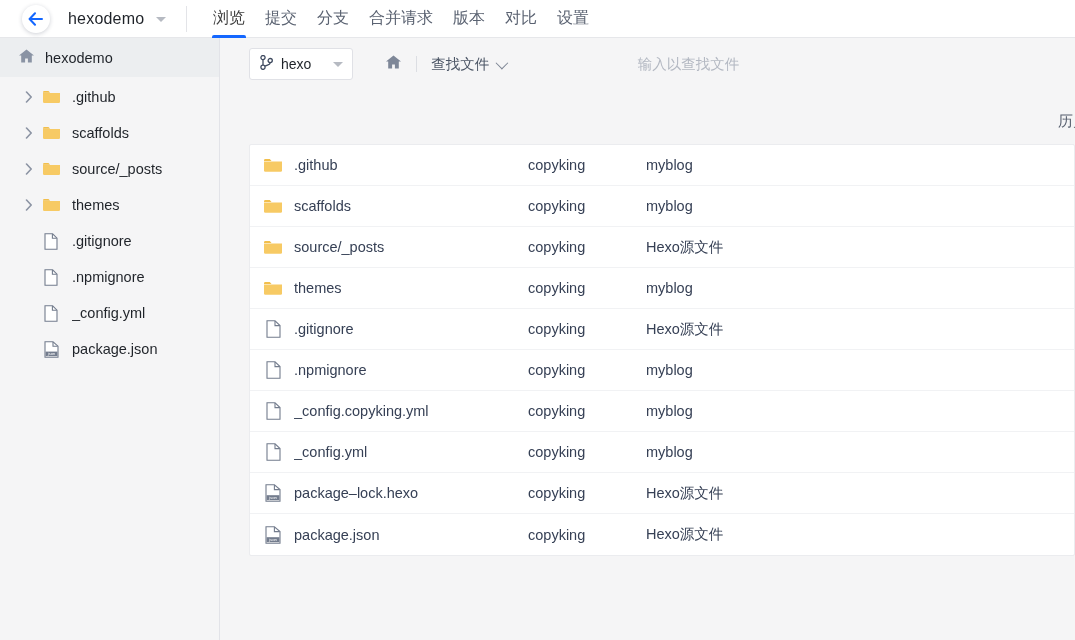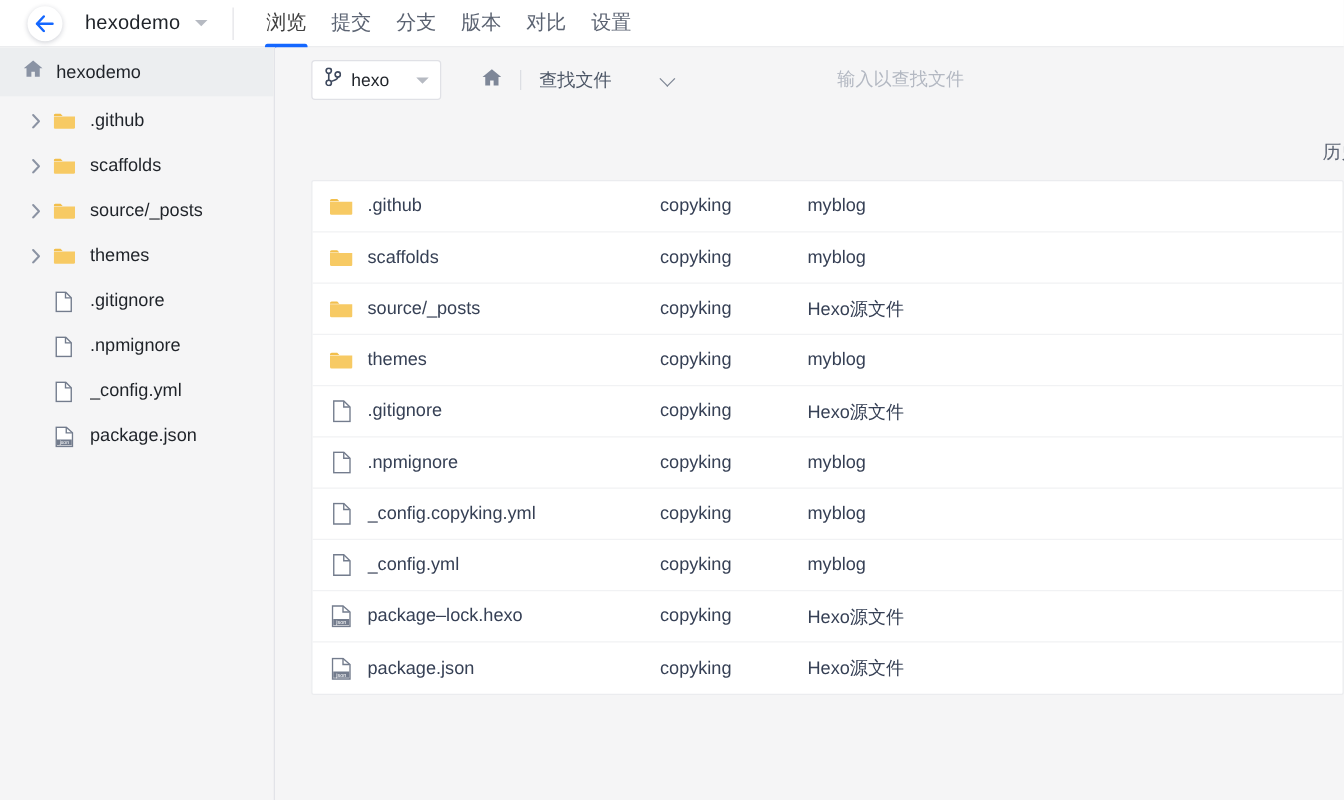--- a/index.html
+++ b/index.html
@@ -123,21 +123,21 @@
     margin-left: 22px;
     width: 0; height: 0;
     border-left: 5px solid transparent;
     border-right: 5px solid transparent;
     border-top: 5px solid #b6bac2;
   }
   .tb-home { margin-left: 32px; display: flex; align-items: center; cursor: pointer; }
   .tb-divider { width: 1px; height: 16px; background: #dcdee3; margin: 0 14px; }
   .finder {
     display: flex; align-items: center; cursor: pointer;
-    font-size: 14.5px; color: #4b5costs; gap: 32px;
+    font-size: 14.5px; color: #4b5costs;
   }
   .finder-label { font-size: 14.5px; color: #4b5565; }
   .finder-caret {
     margin-left: 7px; width: 9px; height: 9px;
     border-right: 1.6px solid #7c8493;
     border-bottom: 1.6px solid #7c8493;
     transform: rotate(45deg) translateY(-2px);
   }
   .finder-input {
     margin-left: 16px; border: none; outline: none;
@@ -237,20 +237,23 @@
   <div class="topbar-sep"></div>
   <div class="nav">
     <div class="nav-item active">
         <span>浏览</span>
       </div>
     <div class="nav-item">
         <span>提交</span>
       </div>
     <div class="nav-item">
         <span>分支</span>
+      </div>
+    <div class="nav-item">
+        <span>合并请求</span>
       </div>
     <div class="nav-item">
         <span>版本</span>
       </div>
     <div class="nav-item">
         <span>对比</span>
       </div>
     <div class="nav-item">
         <span>设置</span>
       </div>

